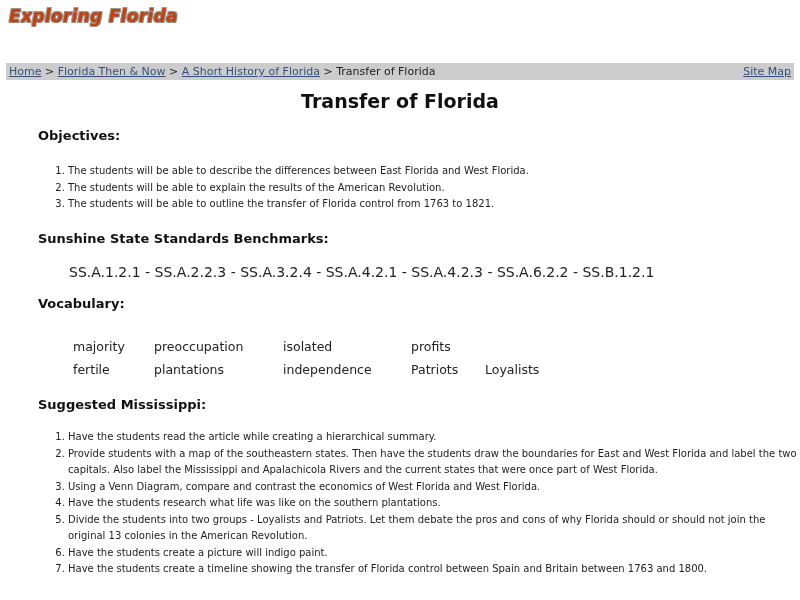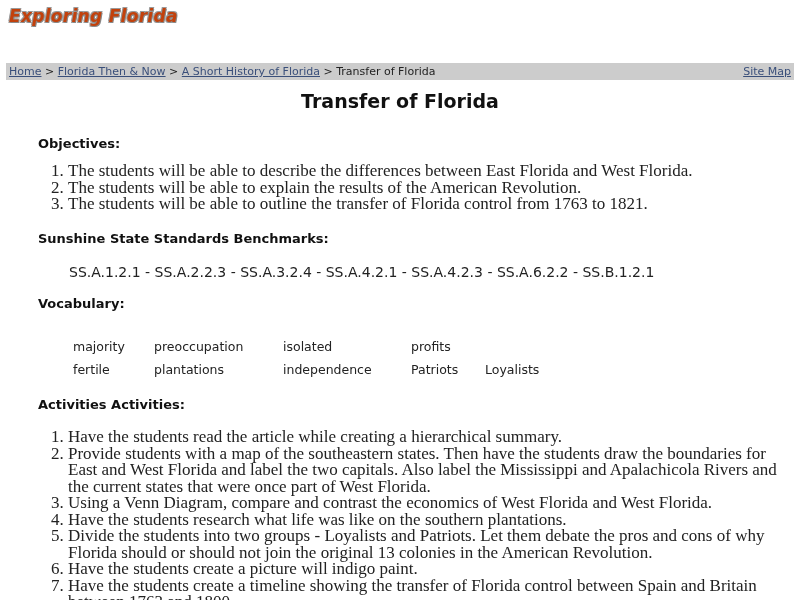--- a/index.html
+++ b/index.html
@@ -29,21 +29,21 @@
     h1 {
       position: absolute; left: 0; top: 90px; width: 800px; margin: 0;
       text-align: center; font-size: 19px; font-weight: bold; color: #111;
     }
     h2 {
       position: absolute; left: 38px; margin: 0;
       font-size: 13px; font-weight: bold; color: #111;
     }
     ol {
       position: absolute; left: 38px; margin: 0; padding: 0 0 0 30px;
-      font-size: 17px; line-height: 16.5px; width: 730px; font-family: Liberation Serif, serif;
+      font-size: 10px; line-height: 16.5px; width: 730px;
     }
     ol li { padding-left: 0; }
     .bench {
       position: absolute; left: 69px; top: 264px;
       font-size: 14px; white-space: nowrap;
     }
     .vocab {
       position: absolute; left: 73px; top: 335px;
       border-collapse: collapse; font-size: 12.5px;
     }
@@ -64,21 +64,21 @@
     <span class="sep">&gt;</span>
     <span>Transfer of Florida</span>
   </div>
   <div class="sitemap">
     <a href="#">Site Map</a>
   </div>
 </div>
 
 <h1>Transfer of Florida</h1>
 
-<h2 style="top:136px;">Objectives:</h2>
+<h2 style="top:128px;">Objectives:</h2>
 <ol style="top:163px;">
   <li>The students will be able to describe the differences between East Florida and West Florida.</li>
   <li>The students will be able to explain the results of the American Revolution.</li>
   <li>The students will be able to outline the transfer of Florida control from 1763 to 1821.</li>
 </ol>
 
 <h2 style="top:231px;text-align:right;">Sunshine State Standards Benchmarks:</h2>
 <div class="bench">SS.A.1.2.1 - SS.A.2.2.3 - SS.A.3.2.4 - SS.A.4.2.1 - SS.A.4.2.3 - SS.A.6.2.2 - SS.B.1.2.1</div>
 
 <h2 style="top:296px;">Vocabulary:</h2>
@@ -94,21 +94,21 @@
   <tr>
     <td style="width:81px">fertile</td>
     <td style="width:129px">plantations</td>
     <td style="width:128px">independence</td>
     <td style="width:74px">Patriots</td>
     <td>Loyalists</td>
   </tr>
 </tbody>
   </table>
 
-<h2 style="top:397px;">Activities Activities:</h2>
+<h2 style="top:397px;">Suggested Mississippi:</h2>
 <ol style="top:429px;">
   <li>Have the students read the article while creating a hierarchical summary.</li>
   <li>Provide students with a map of the southeastern states. Then have the students draw the boundaries for East and West Florida and label the two capitals. Also label the Mississippi and Apalachicola Rivers and the current states that were once part of West Florida.</li>
   <li>Using a Venn Diagram, compare and contrast the economics of West Florida and West Florida.</li>
   <li>Have the students research what life was like on the southern plantations.</li>
   <li>Divide the students into two groups - Loyalists and Patriots. Let them debate the pros and cons of why Florida should or should not join the original 13 colonies in the American Revolution.</li>
   <li>Have the students create a picture will indigo paint.</li>
   <li>Have the students create a timeline showing the transfer of Florida control between Spain and Britain between 1763 and 1800.</li>
 </ol>
 

